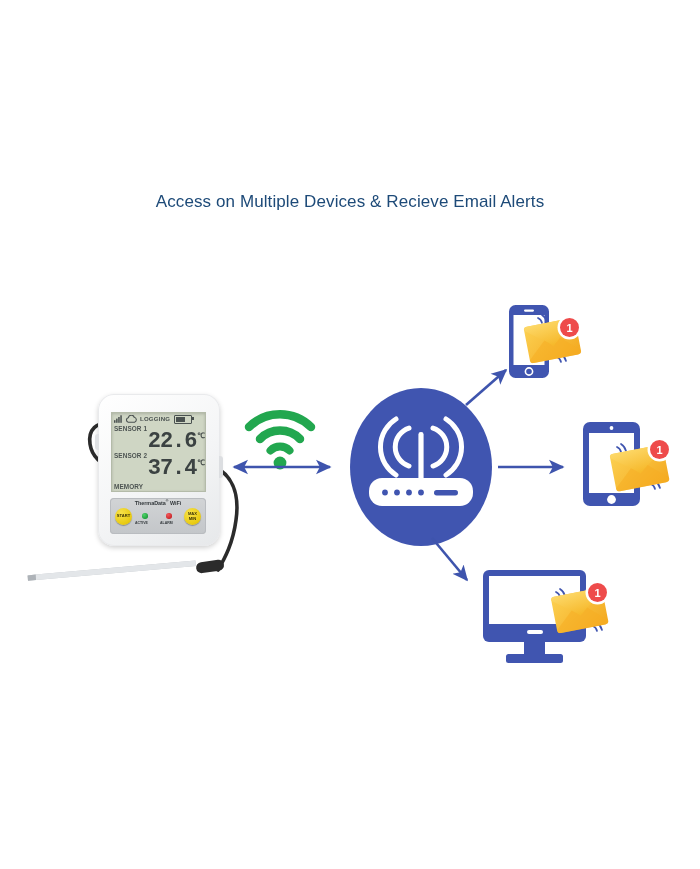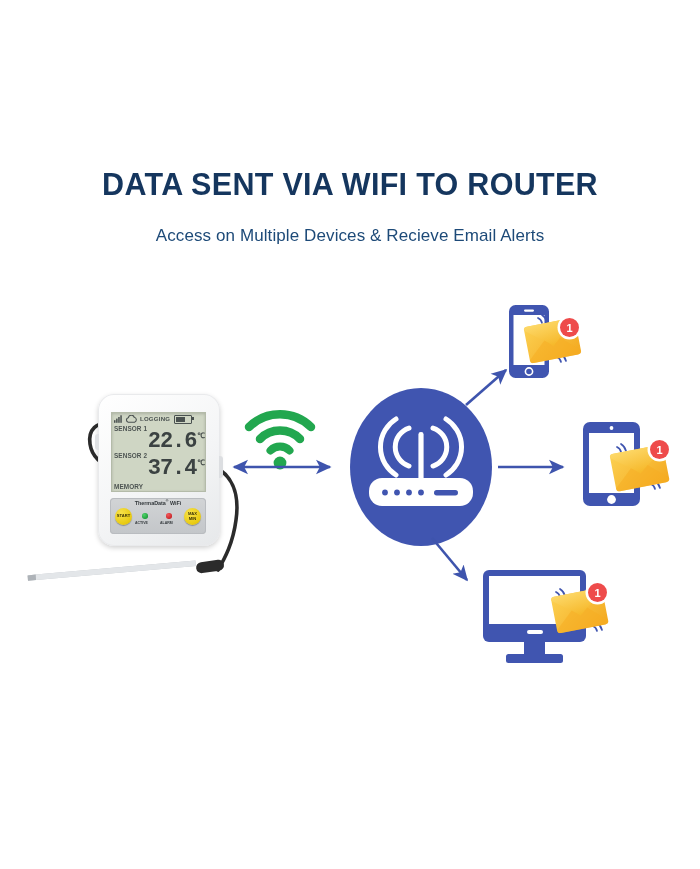--- a/index.html
+++ b/index.html
@@ -255,21 +255,20 @@
     z-index: 30;
   }
   #badge-phone   { left: 560px; top: 318px; }
   #badge-tablet  { left: 650px; top: 440px; }
   #badge-desktop { left: 588px; top: 583px; }
 </style>
 </head>
 <body>
 
 <div class="header">
-  <h1 class="title">DATA SENT VIA WIFI TO ROUTER</h1>
   <p class="subtitle">Access on Multiple Devices &amp; Recieve Email Alerts</p>
 </div>
 
 <div class="stage">
 <svg width="700" height="869" viewBox="0 0 700 869" xmlns="http://www.w3.org/2000/svg">
   <defs>
     <marker id="arrowR" markerWidth="7" markerHeight="7" refX="5.4" refY="3.1" orient="auto" markerUnits="strokeWidth">
       <path d="M0,0.3 L6,3.1 L0,5.9 L1.5,3.1 Z" fill="#3e54ad"></path>
     </marker>
     <marker id="arrowL" markerWidth="7" markerHeight="7" refX="5.4" refY="3.1" orient="auto-start-reverse" markerUnits="strokeWidth">

